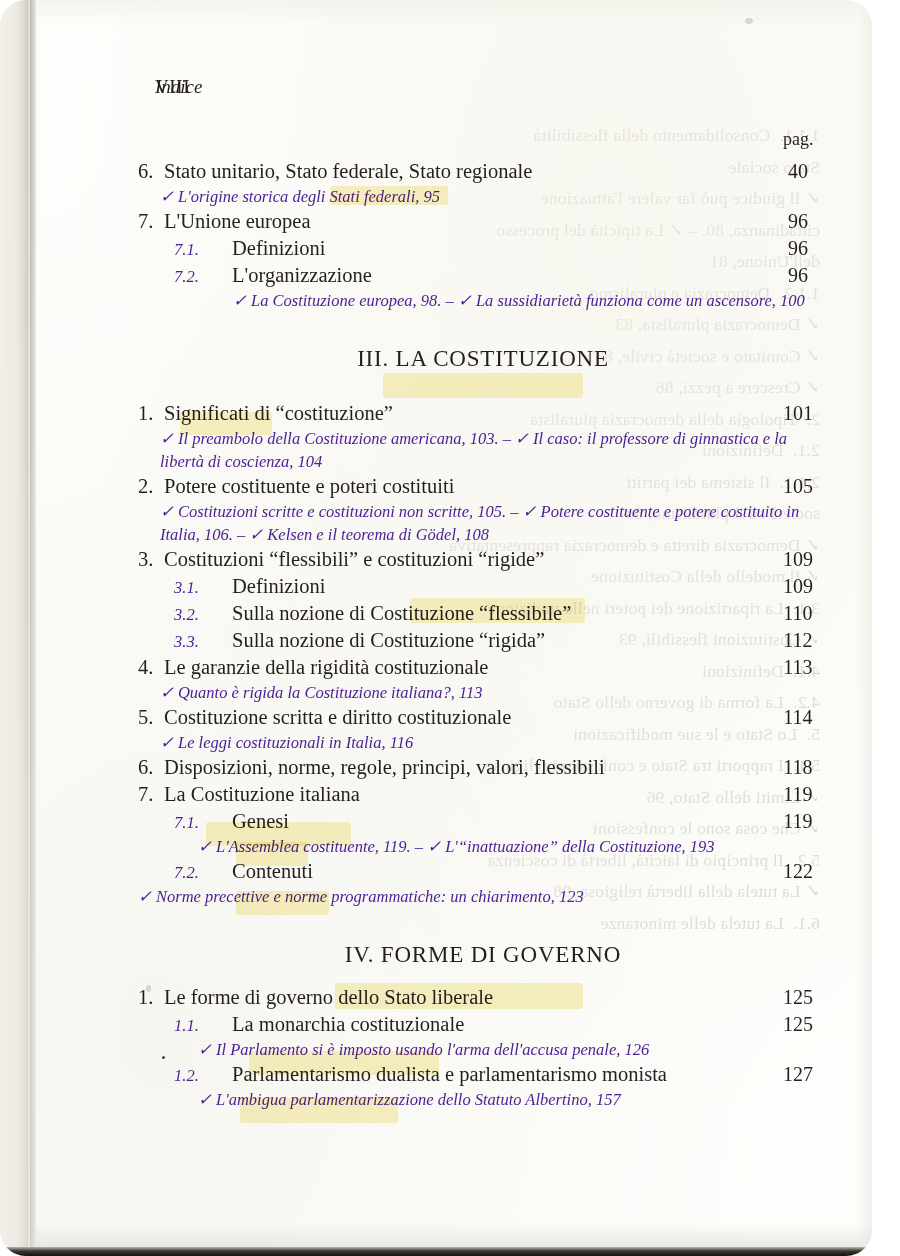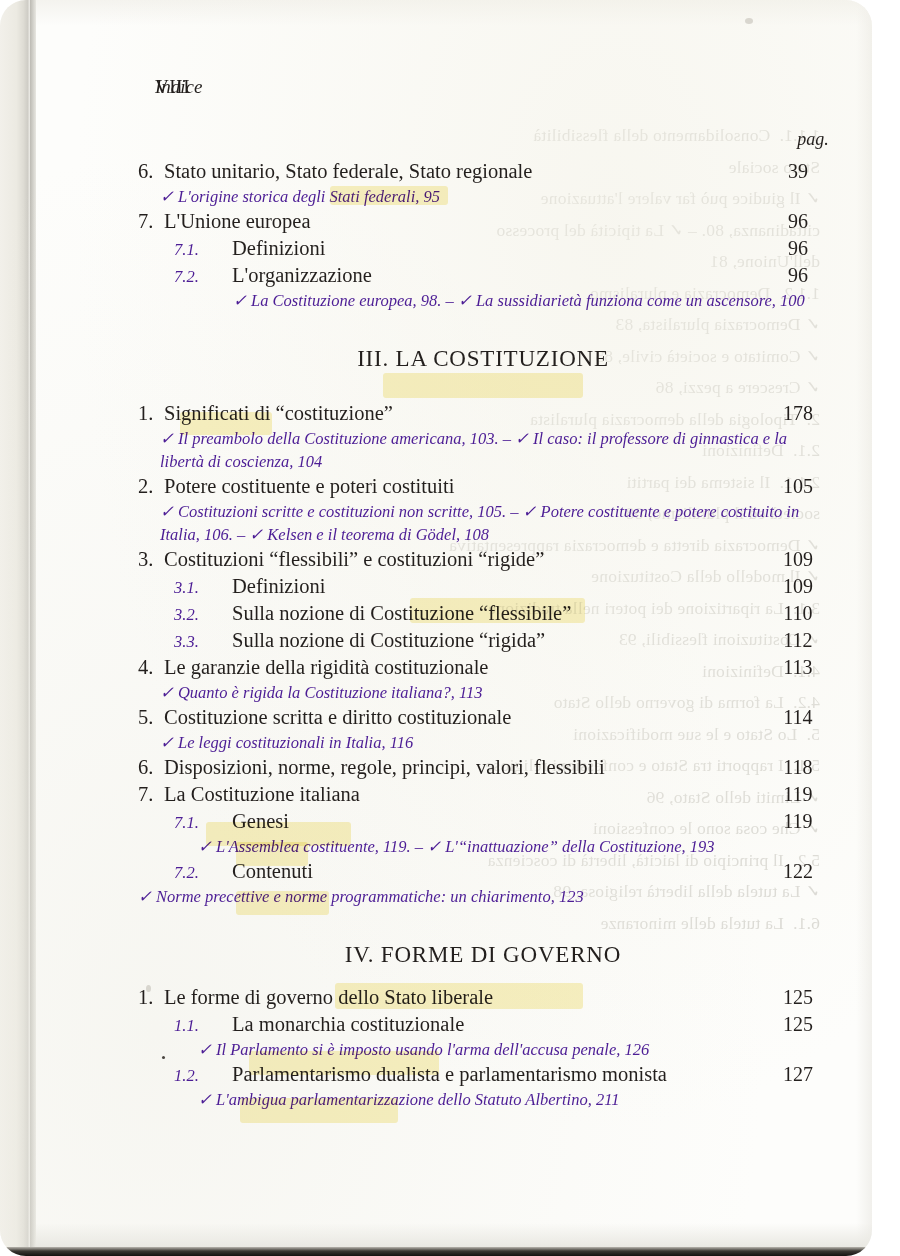--- a/index.html
+++ b/index.html
@@ -109,22 +109,21 @@
     text-align: left;
     font-style: italic;
     font-size: 19px;
     padding-right: 160px;
   }
   .pagcol {
     position: absolute;
     top: 129px;
     right: 57px;
     width: 60px;
-    text-align: center;
-    font-style: italic;
+    text-align: left;
     font-size: 18px;
   }
 
   .toc {
     position: absolute;
     left: 138px;
     top: 158px;
     width: 690px;
   }
   .entry {
@@ -232,28 +231,28 @@
   <div class="content">
 
     <div class="runhead">
       <span class="folio">VIII</span>
       <span class="runtitle">Indice</span>
     </div>
 
     <div class="pagcol">pag.</div>
 
     <div class="toc" id="toc-list">
-        <div class="entry lvl1"><span class="num">6.</span><span class="label">Stato unitario, Stato federale, Stato regionale</span><span class="pg">39</span></div>
+        <div class="entry lvl1"><span class="num">6.</span><span class="label">Stato unitario, Stato federale, Stato regionale</span><span class="pg">40</span></div>
         <div class="sub ind-a">✓ L'origine storica degli Stati federali, 95</div>
         <div class="entry lvl1"><span class="num">7.</span><span class="label">L'Unione europea</span><span class="pg">96</span></div>
         <div class="entry lvl2"><span class="num sub">7.1.</span><span class="label">Definizioni</span><span class="pg">96</span></div>
         <div class="entry lvl2"><span class="num sub">7.2.</span><span class="label">L'organizzazione</span><span class="pg">96</span></div>
         <div class="sub ind-c">✓ La Costituzione europea, 98. – ✓ La sussidiarietà funziona come un ascensore, 100</div>
         <div class="sechead" style="margin-top: 34px; margin-bottom: 28px;">III. LA COSTITUZIONE</div>
-        <div class="entry lvl1"><span class="num">1.</span><span class="label">Significati di “costituzione”</span><span class="pg">178</span></div>
+        <div class="entry lvl1"><span class="num">1.</span><span class="label">Significati di “costituzione”</span><span class="pg">101</span></div>
         <div class="sub ind-a">✓ Il preambolo della Costituzione americana, 103. – ✓ Il caso: il professore di ginnastica e la libertà di coscienza, 104</div>
         <div class="entry lvl1"><span class="num">2.</span><span class="label">Potere costituente e poteri costituiti</span><span class="pg">105</span></div>
         <div class="sub ind-a">✓ Costituzioni scritte e costituzioni non scritte, 105. – ✓ Potere costituente e potere costituito in Italia, 106. – ✓ Kelsen e il teorema di Gödel, 108</div>
         <div class="entry lvl1"><span class="num">3.</span><span class="label">Costituzioni “flessibili” e costituzioni “rigide”</span><span class="pg">109</span></div>
         <div class="entry lvl2"><span class="num sub">3.1.</span><span class="label">Definizioni</span><span class="pg">109</span></div>
         <div class="entry lvl2"><span class="num sub">3.2.</span><span class="label">Sulla nozione di Costituzione “flessibile”</span><span class="pg">110</span></div>
         <div class="entry lvl2"><span class="num sub">3.3.</span><span class="label">Sulla nozione di Costituzione “rigida”</span><span class="pg">112</span></div>
         <div class="entry lvl1"><span class="num">4.</span><span class="label">Le garanzie della rigidità costituzionale</span><span class="pg">113</span></div>
         <div class="sub ind-a">✓ Quanto è rigida la Costituzione italiana?, 113</div>
         <div class="entry lvl1"><span class="num">5.</span><span class="label">Costituzione scritta e diritto costituzionale</span><span class="pg">114</span></div>
@@ -262,21 +261,21 @@
         <div class="entry lvl1"><span class="num">7.</span><span class="label">La Costituzione italiana</span><span class="pg">119</span></div>
         <div class="entry lvl2"><span class="num sub">7.1.</span><span class="label">Genesi</span><span class="pg">119</span></div>
         <div class="sub ind-b">✓ L'Assemblea costituente, 119. – ✓ L'“inattuazione” della Costituzione, 193</div>
         <div class="entry lvl2"><span class="num sub">7.2.</span><span class="label">Contenuti</span><span class="pg">122</span></div>
         <div class="sub ind-d">✓ Norme precettive e norme programmatiche: un chiarimento, 123</div>
         <div class="sechead" style="margin-top: 34px; margin-bottom: 16px;">IV. FORME DI GOVERNO</div>
         <div class="entry lvl1"><span class="num">1.</span><span class="label">Le forme di governo dello Stato liberale</span><span class="pg">125</span></div>
         <div class="entry lvl2"><span class="num sub">1.1.</span><span class="label">La monarchia costituzionale</span><span class="pg">125</span></div>
         <div class="sub ind-b">✓ Il Parlamento si è imposto usando l'arma dell'accusa penale, 126</div>
         <div class="entry lvl2"><span class="num sub">1.2.</span><span class="label">Parlamentarismo dualista e parlamentarismo monista</span><span class="pg">127</span></div>
-        <div class="sub ind-b">✓ L'ambigua parlamentarizzazione dello Statuto Albertino, 211</div>
+        <div class="sub ind-b">✓ L'ambigua parlamentarizzazione dello Statuto Albertino, 157</div>
       </div>
 
     <span class="stray-dot" style="left:162px; top:1056px;"></span>
     <span class="speck" style="left:146px; top:985px; width:5px; height:7px;"></span>
     <span class="speck" style="left:745px; top:18px; width:8px; height:6px;"></span>
   </div>
 
   <div id="hl-layer">
       <div class="hl" style="left: 330px; top: 186px; width: 118px; height: 19px;"></div>
       <div class="hl" style="left: 383px; top: 373px; width: 200px; height: 25px;"></div>

